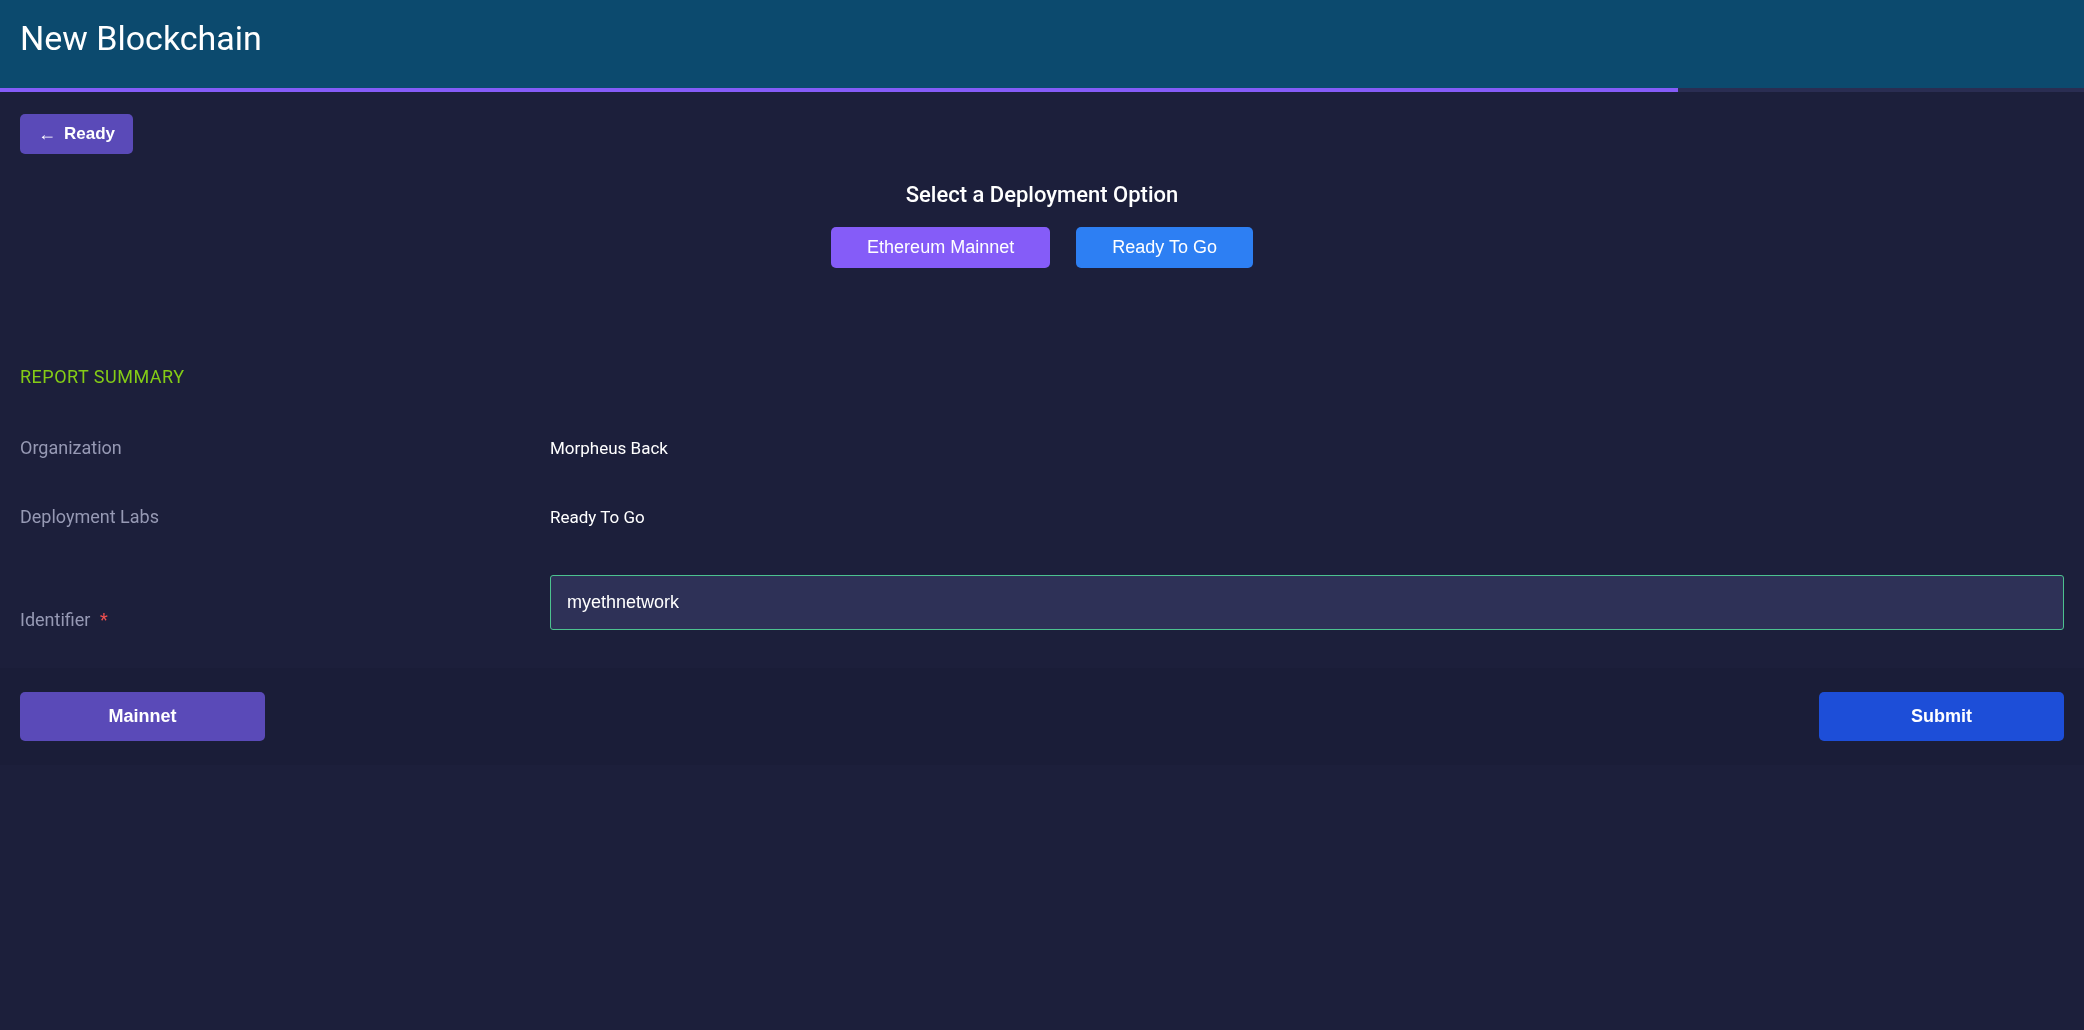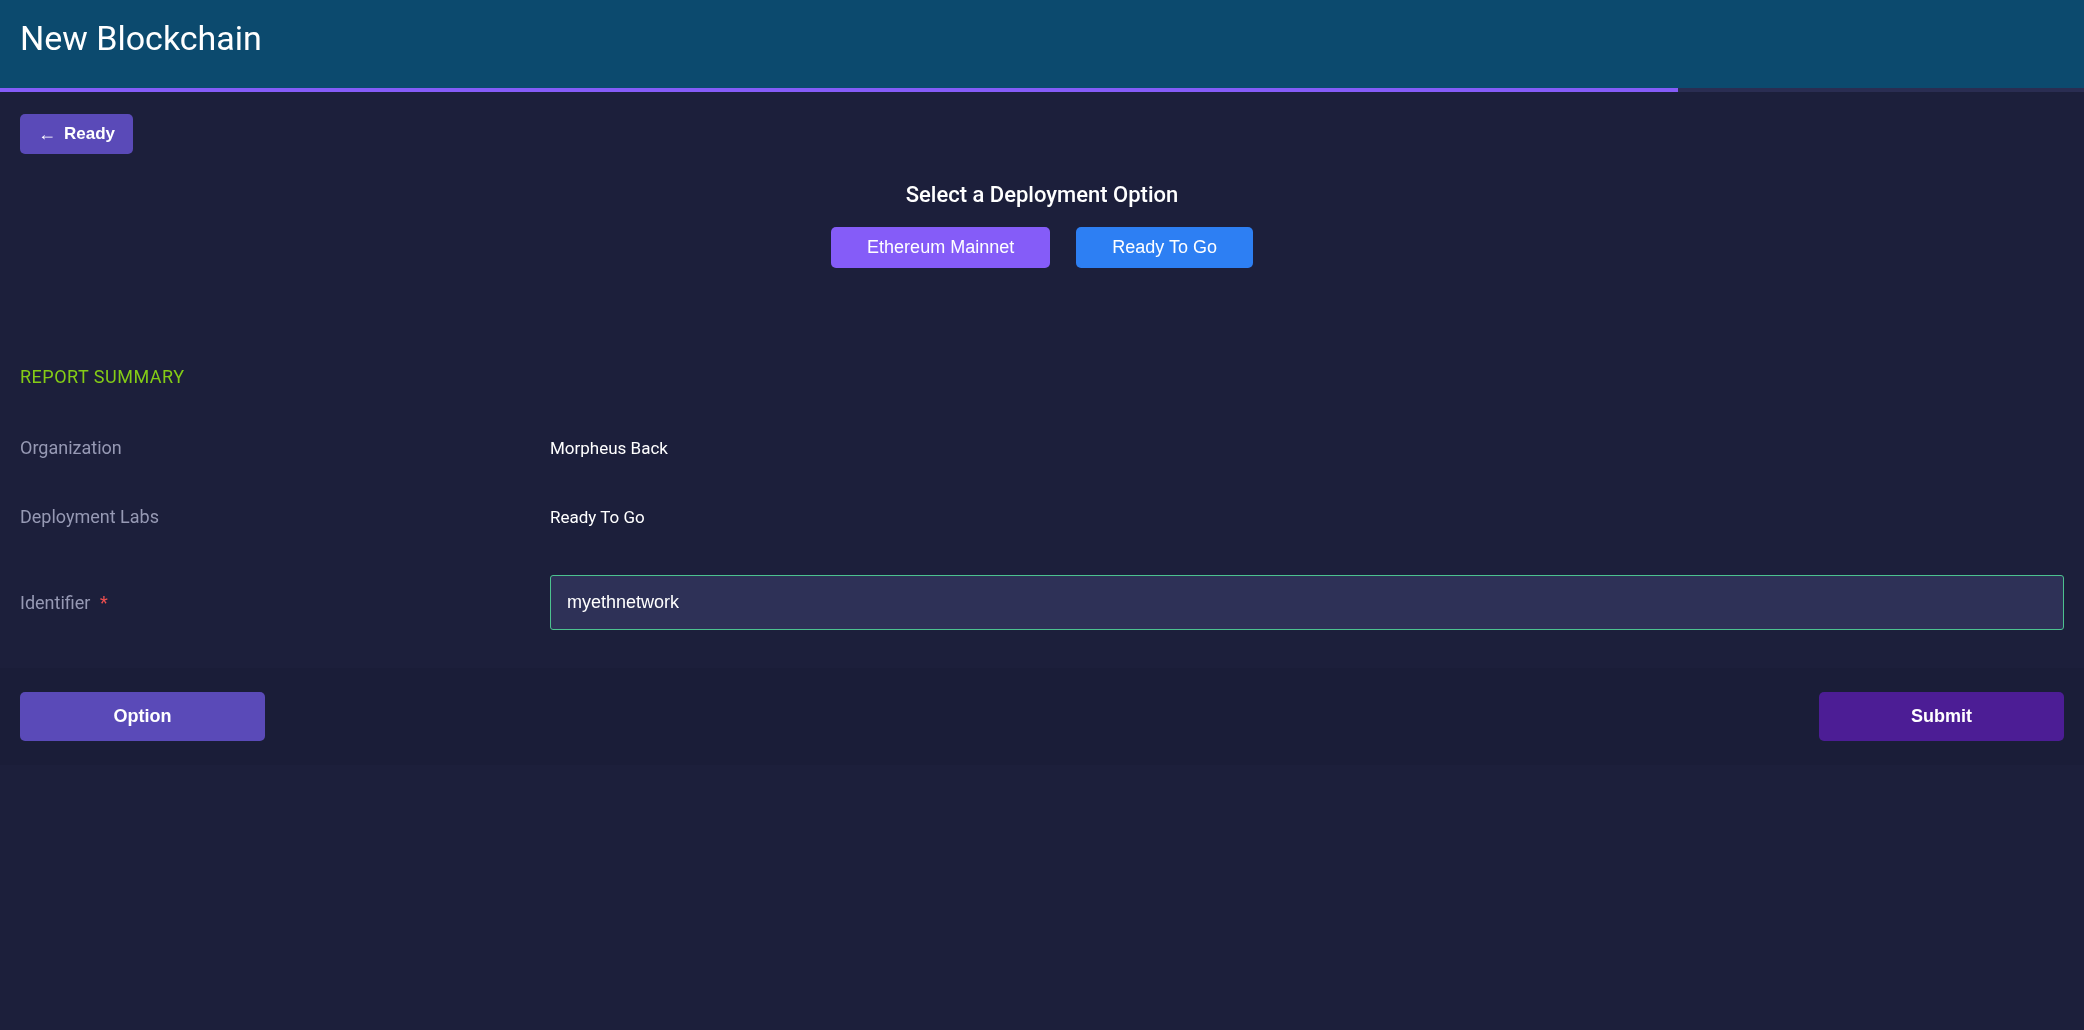--- a/index.html
+++ b/index.html
@@ -107,21 +107,21 @@
       font-size: 18px;
       font-weight: 400;
       color: #84cc16;
       letter-spacing: 0.5px;
       margin-bottom: 50px;
     }
     
     .report-row {
       display: flex;
       margin-bottom: 48px;
-      align-items: center;
+      align-items: flex-end;
     }
     
     .report-label {
       width: 530px;
       font-size: 18px;
       color: #9699b4;
       flex-shrink: 0;
     }
     
     .report-value {
@@ -162,21 +162,21 @@
       border: none;
       border-radius: 5px;
       padding: 14px 0;
       width: 245px;
       font-size: 18px;
       font-weight: 600;
       cursor: pointer;
     }
     
     .submit-button {
-      background-color: #4c1d95;
+      background-color: #1d4ed8;
       color: #ffffff;
       border: none;
       border-radius: 5px;
       padding: 14px 0;
       width: 245px;
       font-size: 18px;
       font-weight: 600;
       cursor: pointer;
     }
   </style>
@@ -223,15 +223,15 @@
       <div class="report-label">
         <span>Identifier</span>
         <span class="required-star">*</span>
       </div>
       <input type="text" class="identifier-input" value="myethnetwork" style="">
     </div>
   </div>
 </div>
 
 <div class="footer">
-  <button class="cancel-button">Option</button>
+  <button class="cancel-button">Mainnet</button>
   <button class="submit-button">Submit</button>
 </div>
 
 </body></html>

